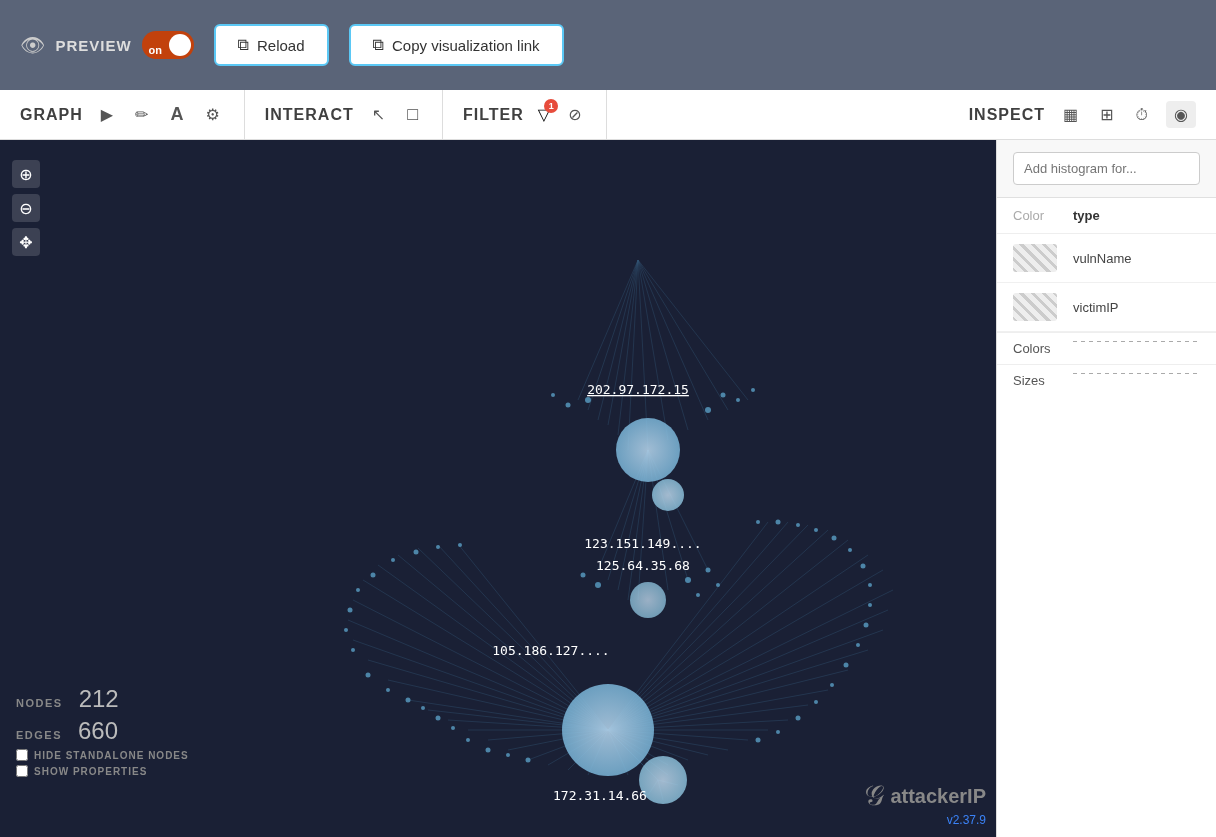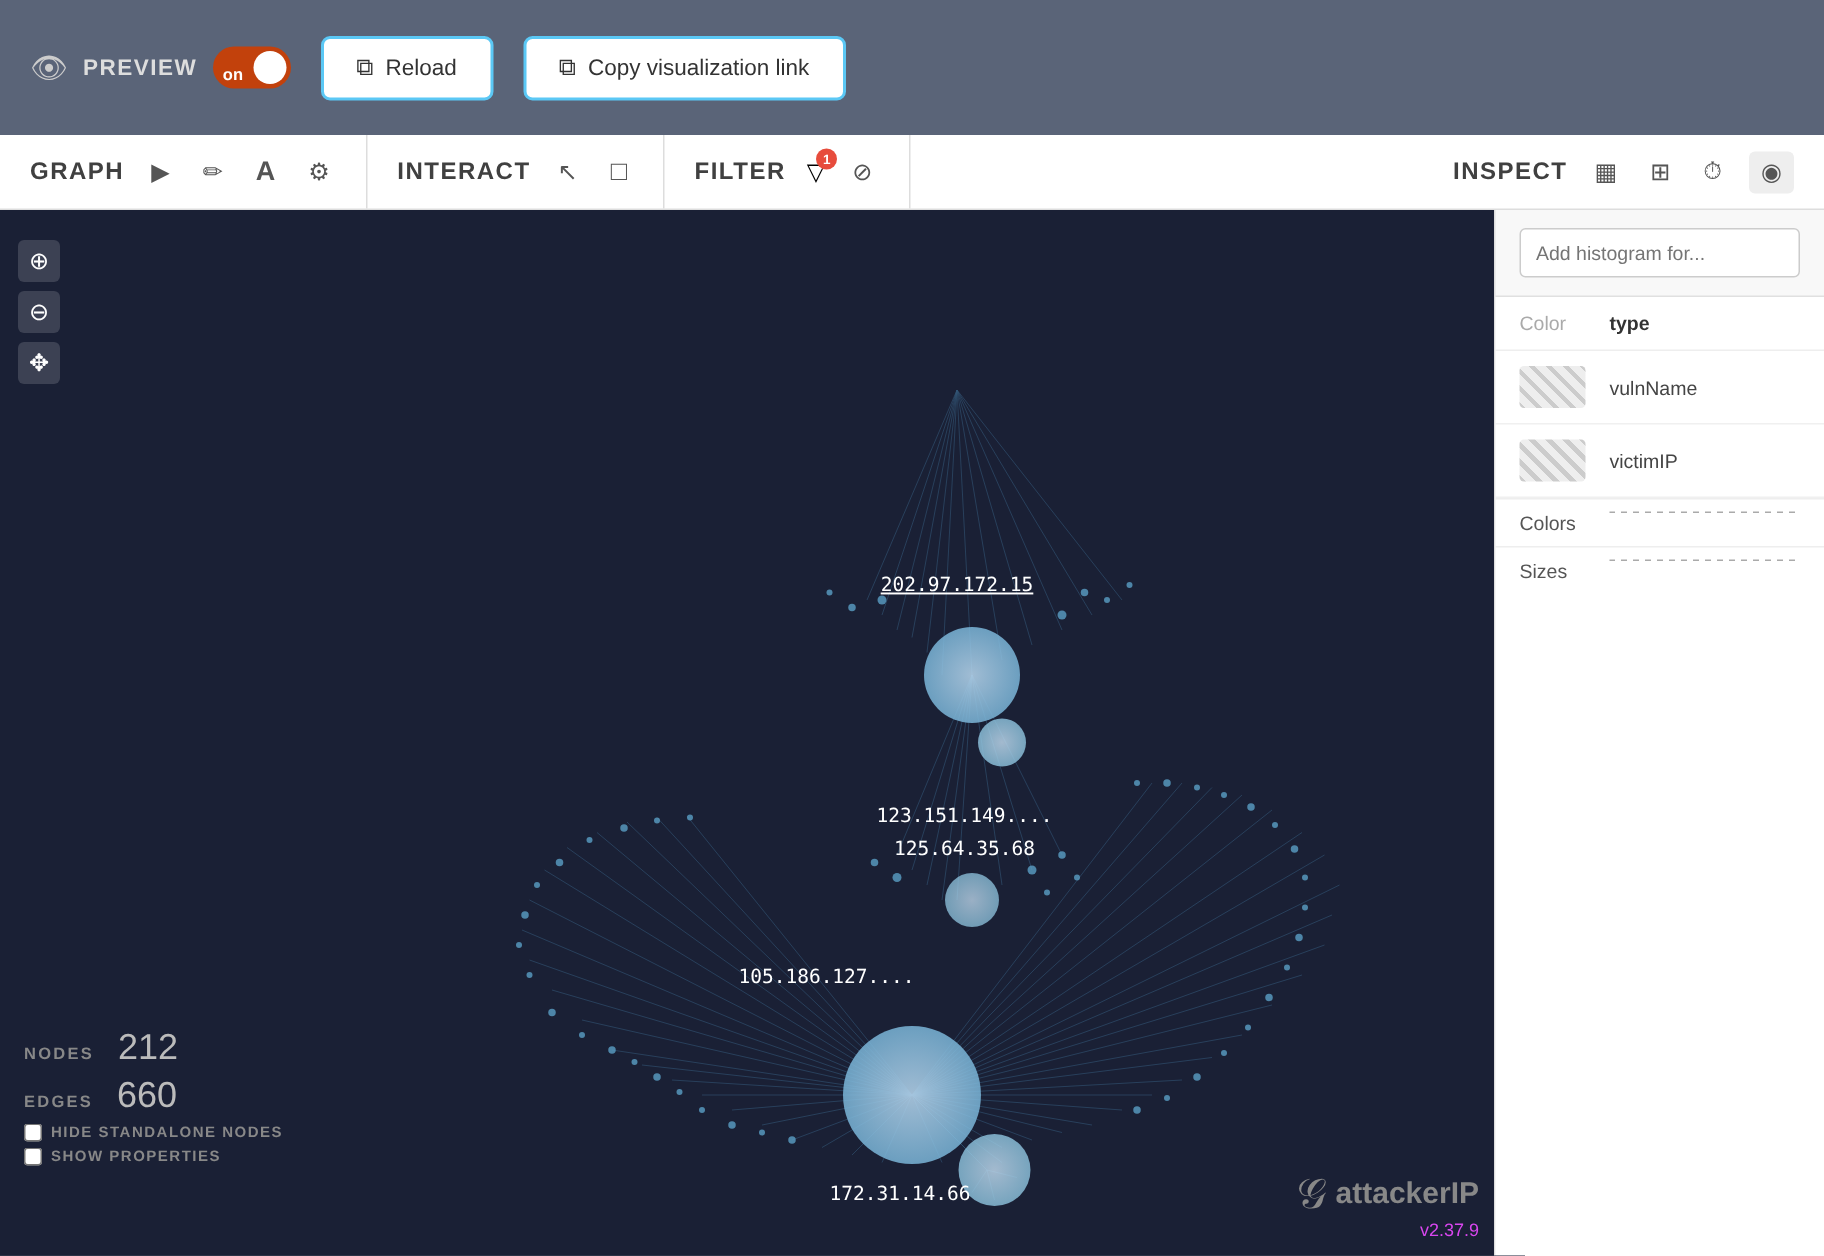--- a/index.html
+++ b/index.html
@@ -557,21 +557,21 @@
         <input type="checkbox" style="">
         <span class="checkbox-label">SHOW PROPERTIES</span>
       </div>
     </div>
 
     <div class="watermark">
       <div style="display:flex;align-items:center;gap:6px;color:#888;font-size:22px;font-weight:300;">
         <span style="font-size:28px;color:#888;">𝒢</span>
         <span style="font-size:20px;font-weight:bold;color:#888;">attackerIP</span>
       </div>
-      <div style="color:#d946ef;font-size:12px;text-align:right;">v2.37.9</div>
+      <div style="color:#3b82f6;font-size:12px;text-align:right;">v2.37.9</div>
     </div>
   </div>
 
   <div id="right-panel">
 
     <div class="histogram-bar">
       <input class="histogram-input" type="text" placeholder="Add histogram for..." style="">
     </div>
 
 

